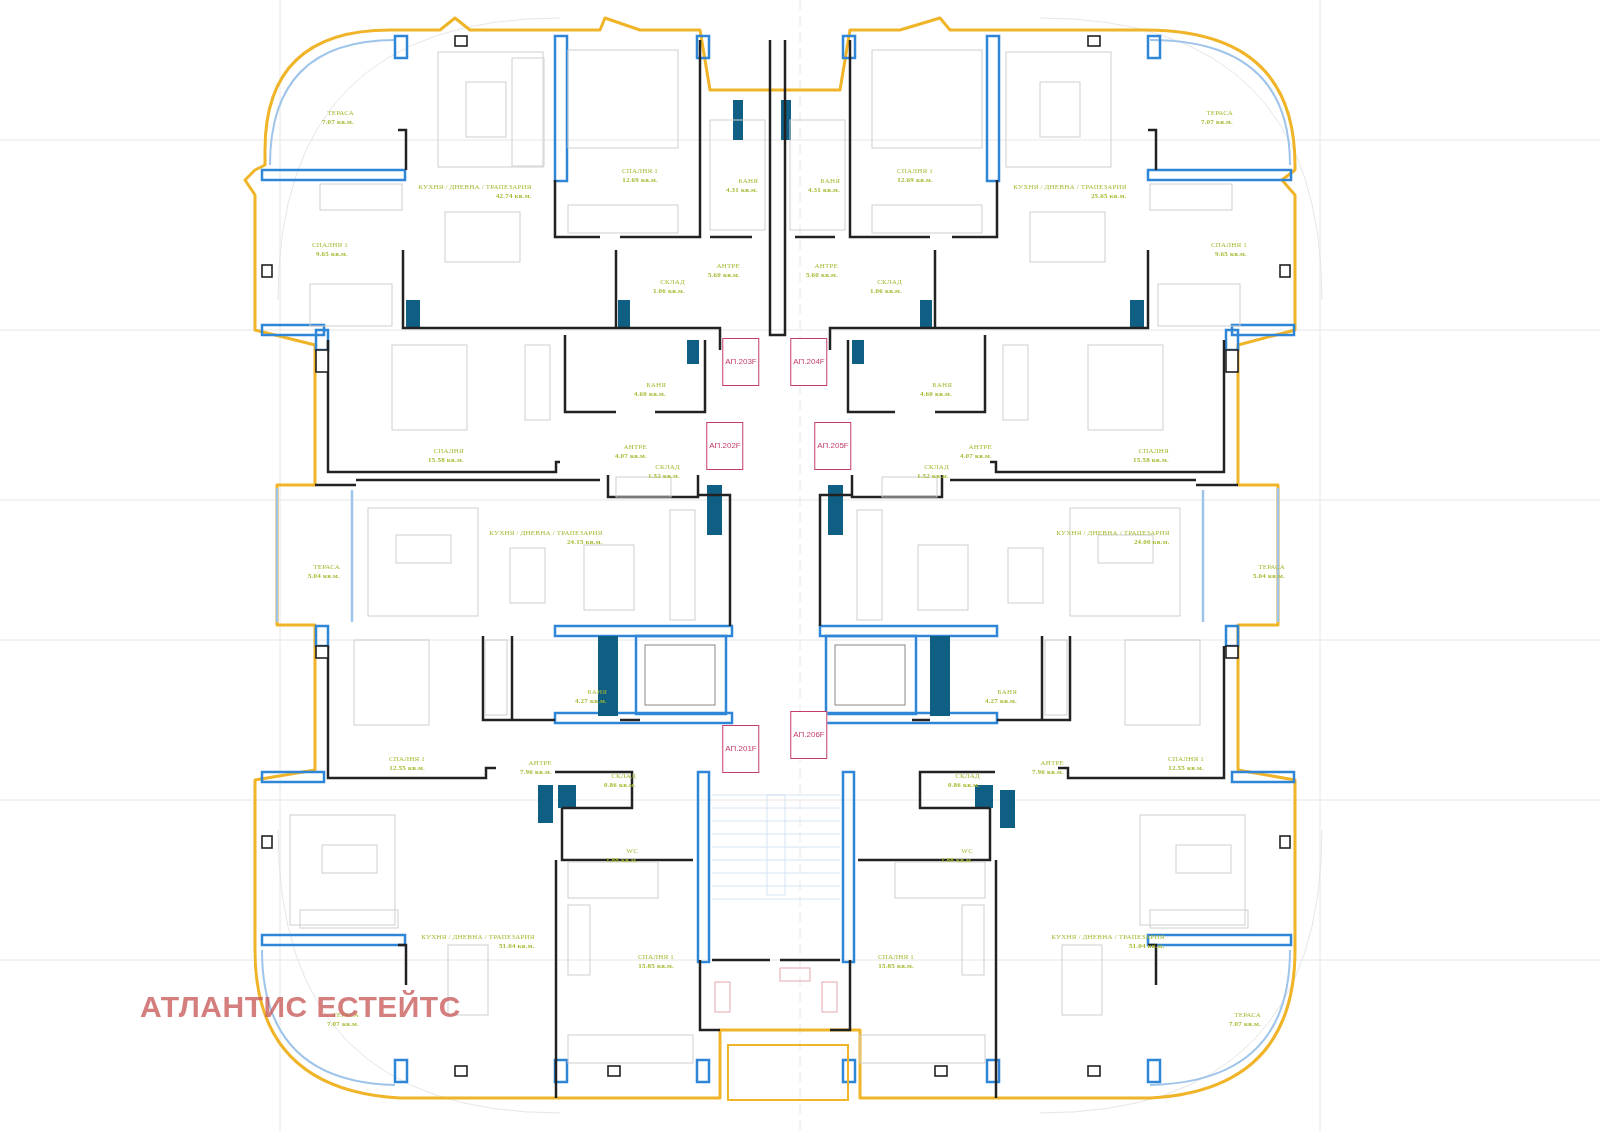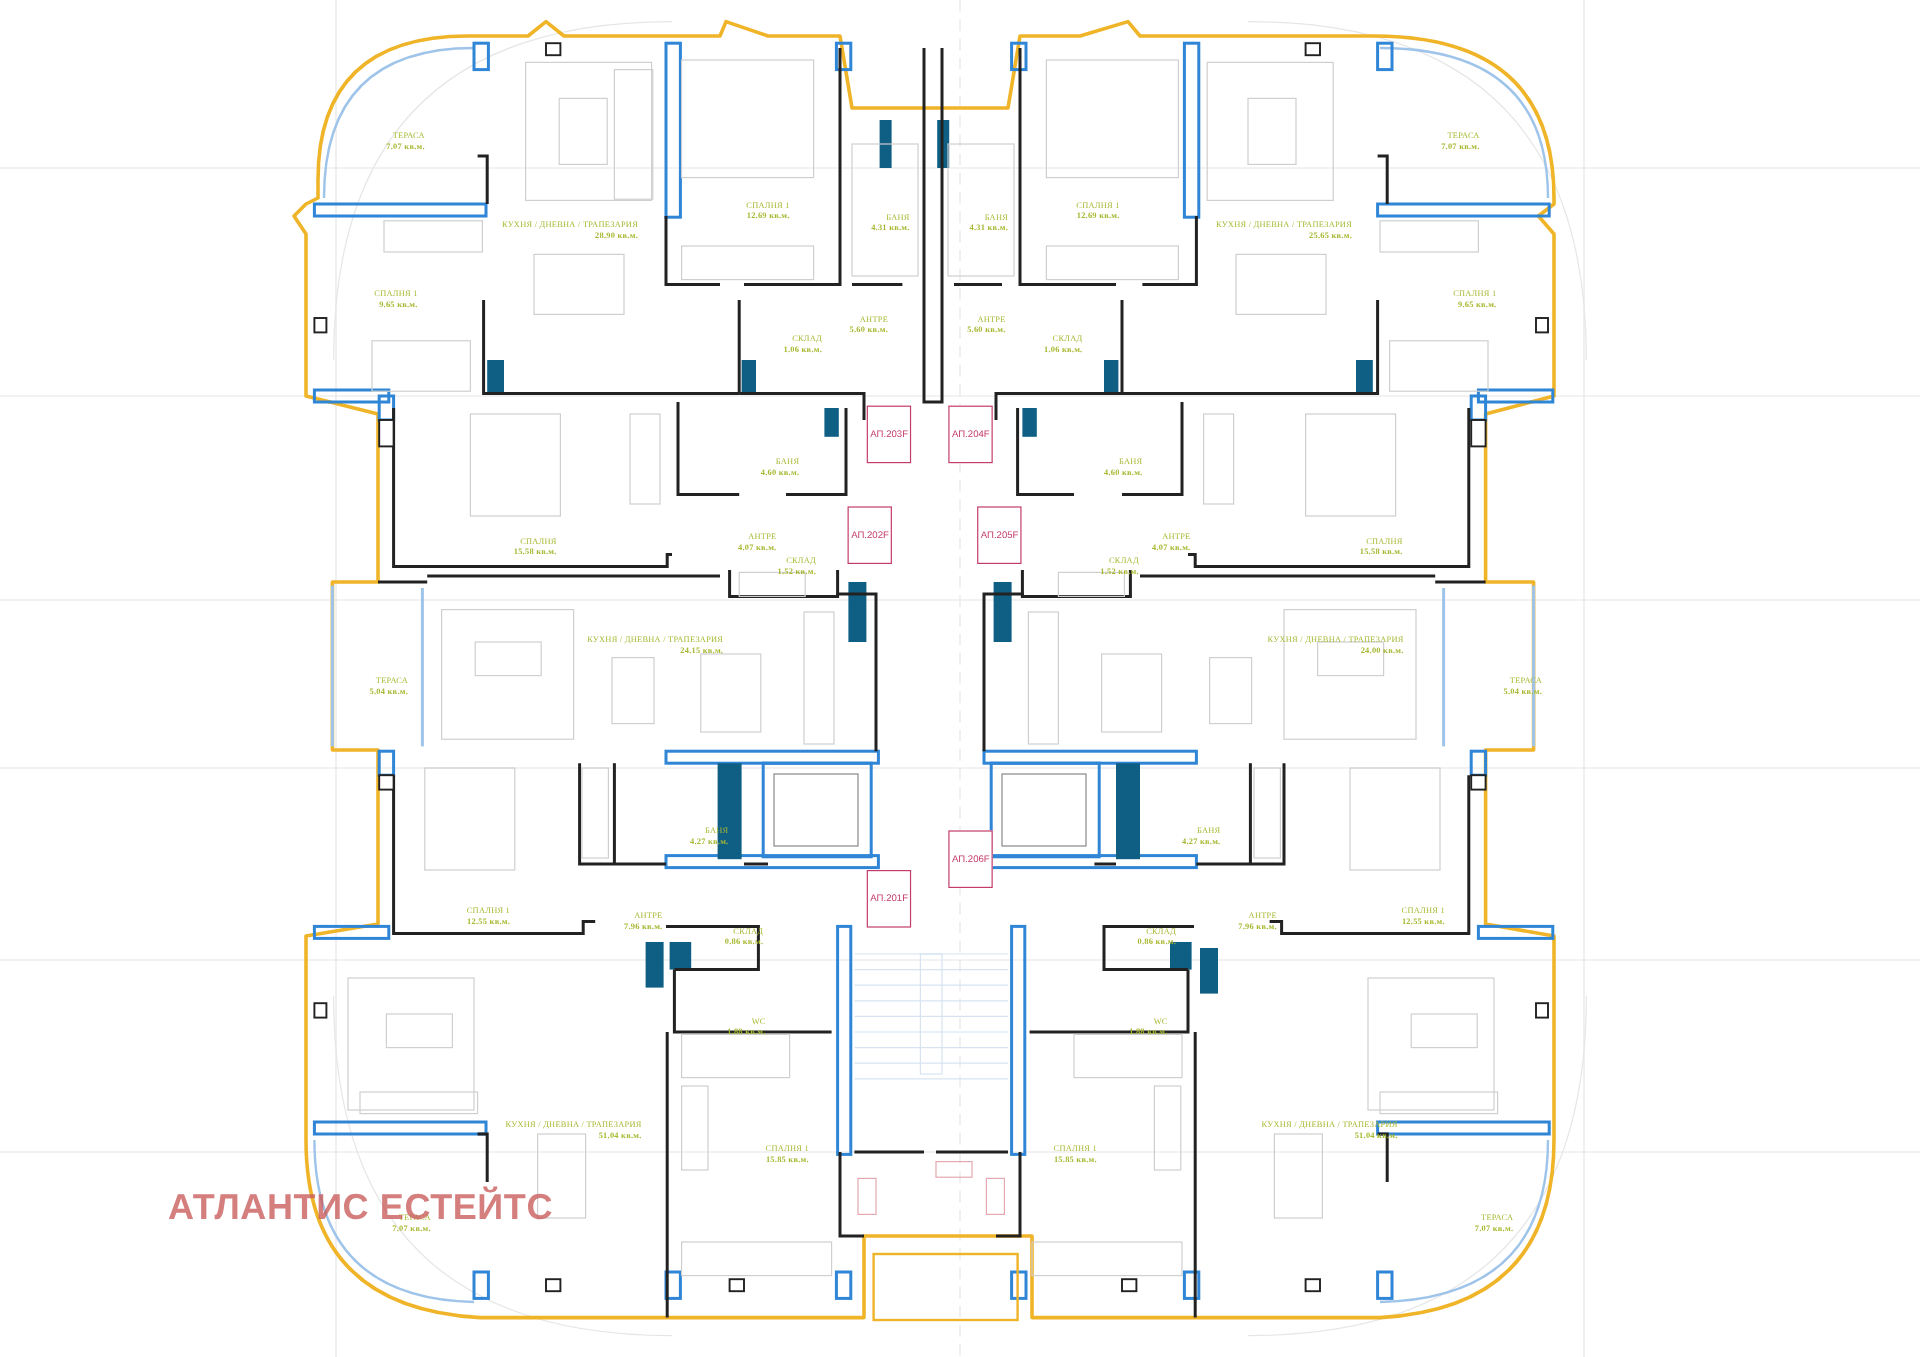--- a/index.html
+++ b/index.html
@@ -262,21 +262,21 @@
   <rect x="728" y="1045" width="120" height="55" fill="none" stroke="#f0b429" stroke-width="2"></rect>
 </svg>
 
 <div id="room-labels">
     <div class="lbl" style="left: 338px; top: 118px;">
       <span class="name">ТЕРАСА</span>
       <span class="area">7.07 кв.м.</span>
     </div>
     <div class="lbl" style="left: 475px; top: 192px;">
       <span class="name">КУХНЯ / ДНЕВНА / ТРАПЕЗАРИЯ</span>
-      <span class="area">28.90 кв.м.</span>
+      <span class="area">42.74 кв.м.</span>
     </div>
     <div class="lbl" style="left: 640px; top: 176px;">
       <span class="name">СПАЛНЯ 1</span>
       <span class="area">12.69 кв.м.</span>
     </div>
     <div class="lbl" style="left: 742px; top: 186px;">
       <span class="name">БАНЯ</span>
       <span class="area">4.31 кв.м.</span>
     </div>
     <div class="lbl" style="left: 330px; top: 250px;">
@@ -432,16 +432,16 @@
       <span class="area">7.07 кв.м.</span>
     </div>
   </div>
 
 <div id="apartment-tags">
     <div class="tag" style="left: 741px; top: 362px;">АП.203F</div>
     <div class="tag" style="left: 809px; top: 362px;">АП.204F</div>
     <div class="tag" style="left: 725px; top: 446px;">АП.202F</div>
     <div class="tag" style="left: 833px; top: 446px;">АП.205F</div>
     <div class="tag" style="left: 741px; top: 749px;">АП.201F</div>
-    <div class="tag" style="left: 809px; top: 716px; text-align: right;">АП.206F</div>
+    <div class="tag" style="left: 809px; top: 735px; text-align: right;">АП.206F</div>
   </div>
 
 <div class="watermark">АТЛАНТИС ЕСТЕЙТС</div>
 
 </body></html>

